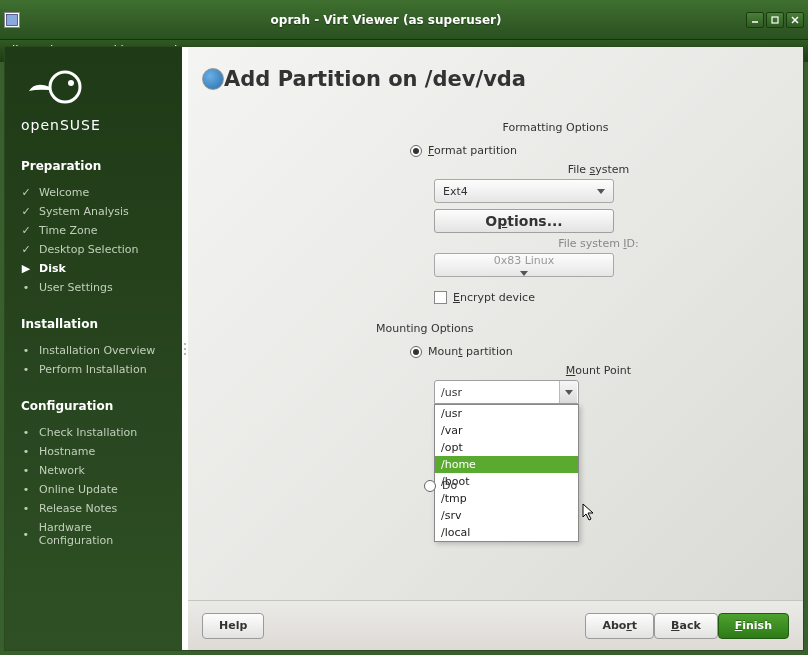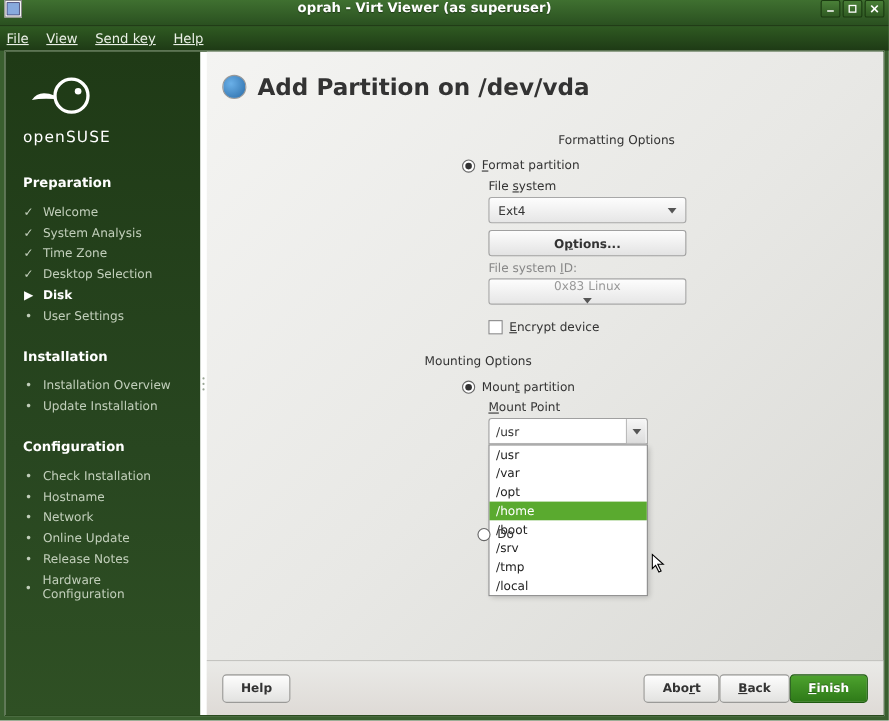--- a/index.html
+++ b/index.html
@@ -1,18 +1,18 @@
 <!DOCTYPE html>
 <html><head>
 <meta charset="utf-8">
 <style>
 * { box-sizing: border-box; margin: 0; padding: 0; font-family: "DejaVu Sans", "Liberation Sans", Arial, sans-serif; }
 body { width: 808px; height: 655px; background: #3a5f2f; overflow: hidden; position: relative; }
 
-.titlebar { height: 24px; background: linear-gradient(to bottom, #3f7030, #2a5020); display: flex; align-items: flex-start; padding: 0 4px; border-bottom: 1px solid #1a3010; }
+.titlebar { height: 40px; background: linear-gradient(to bottom, #3f7030, #2a5020); display: flex; align-items: center; padding: 0 4px; border-bottom: 1px solid #1a3010; }
 .titlebar-icon { width: 16px; height: 16px; background: #fff; border: 1px solid #888; margin-right: 6px; display:flex; align-items:center; justify-content:center; }
 .titlebar-title { flex: 1; text-align: center; color: #fff; font-size: 12px; font-weight: bold; text-shadow: 0 1px 1px rgba(0,0,0,0.4); }
 .titlebar-buttons { display: flex; gap: 2px; }
 .tb-btn { width: 18px; height: 16px; background: linear-gradient(to bottom, #4a8038, #2f5a22); border: 1px solid #1a3a10; border-radius: 2px; display:flex; align-items:center; justify-content:center; }
 .tb-btn svg { width:10px; height:10px; }
 
 .menubar { height: 22px; background: linear-gradient(to bottom, #2f5a22, #1e3a15); display: flex; align-items: center; padding: 0 6px; gap: 16px; }
 .menu-item { color: #eaf0e6; font-size: 12px; cursor: pointer; }
 .menu-item .ul { text-decoration: underline; }
 
@@ -22,34 +22,34 @@
 .logo { margin-bottom: 26px; }
 .logo svg { width: 70px; height: 44px; display:block; }
 .logo-text { color: #fff; font-size: 14px; letter-spacing: 1px; margin-top: 4px; }
 .side-section { margin-top: 18px; }
 .side-heading { color: #fff; font-weight: bold; font-size: 12px; margin-bottom: 10px; margin-top: 20px; }
 .side-item { display: flex; align-items: center; gap: 8px; padding: 3px 0; color: #c2cfbb; font-size: 11px; }
 .side-item.active { color: #fff; font-weight: bold; }
 .side-ico { width: 10px; display:flex; justify-content:center; }
 
 .content { flex: 1; background: linear-gradient(135deg, #f4f4f2 0%, #e8e8e5 50%, #d8d8d4 100%); display: flex; flex-direction: column; position: relative; }
-.header { padding: 20px 14px 30px 14px; display:flex; align-items:center; gap:10px; }
+.header { padding: 20px 14px 30px 14px; display:flex; align-items:center; }
 .header-icon { width:22px; height:22px; border-radius:50%; background: radial-gradient(circle at 35% 35%, #6ab0e8, #2a6ca8); border:1px solid #999; }
 .header h1 { font-size: 21px; font-weight: bold; color: #333; }
 
-.form-area { flex:1; padding: 0 40px 0 160px; font-size: 11px; color: #333; position:relative;margin-left:10px; }
+.form-area { flex:1; padding: 0 40px 0 160px; font-size: 11px; color: #333; position:relative; }
 .section-title { text-align:center; margin-bottom: 10px; font-size:11px; }
 .radio-row { display:flex; align-items:center; gap:6px; margin: 4px 0 6px 62px; }
 .radio { width:12px; height:12px; border:1px solid #666; border-radius:50%; background:#fff; position:relative; display:inline-block; }
 .radio.checked::after { content:''; position:absolute; top:2px; left:2px; width:6px; height:6px; background:#333; border-radius:50%; }
-.field-label { margin-left: 86px; margin-top:4px; }
+.field-label { margin-left: 86px; margin-top:4px;text-align:center; }
 .combo { margin-left: 86px; margin-top:3px; width: 180px; height:24px; background: linear-gradient(to bottom,#fdfdfd,#e6e6e6); border:1px solid #a8a8a8; border-radius:3px; display:flex; align-items:center; padding: 0 8px; justify-content:space-between; font-size:11px; }
 .combo.disabled { color:#999;flex-direction:column; }
 .chev { width:0; height:0; border-left:4px solid transparent; border-right:4px solid transparent; border-top:5px solid #555; }
-.btn-opt { margin-left: 86px; margin-top:6px; width:180px; height:24px; background: linear-gradient(to bottom,#fdfdfd,#e3e3e3); border:1px solid #a0a0a0; border-radius:3px; font-size:11px; font-weight:bold; display:flex; align-items:center; justify-content:center; }
+.btn-opt { margin-left: 86px; margin-top:6px; width:180px; height:24px; background: linear-gradient(to bottom,#fdfdfd,#e3e3e3); border:1px solid #a0a0a0; border-radius:3px; font-size:14px; font-weight:bold; display:flex; align-items:center; justify-content:center; }
 .check-row { display:flex; align-items:center; gap:6px; margin: 14px 0 18px 86px; }
 .checkbox { width:13px; height:13px; border:1px solid #888; background:#fff; }
 .underline { text-decoration: underline; }
 
 .mount-combo-wrap { position:relative; margin-left:86px; margin-top:3px; width:133px; }
 .mount-combo { width:145px; height:24px; background:#fff; border:1px solid #a0a0a0; border-radius:3px 3px 0 0; display:flex; align-items:center; padding:0 6px; justify-content:space-between; font-size:11px; }
 .dropdown-btn { width:18px; height:22px; background:linear-gradient(to bottom,#f6f6f6,#dcdcdc); border-left:1px solid #bbb; display:flex; align-items:center; justify-content:center; margin-right:-5px; }
 .dropdown-list { position:absolute; top:24px; left:0; width:145px; background:#fff; border:1px solid #888; box-shadow:2px 2px 5px rgba(0,0,0,0.2); }
 .dropdown-item { padding:2px 6px; font-size:11px; color:#222; cursor:pointer; }
 .dropdown-item.selected { background:#5aaa2f; color:#fff; }
@@ -145,21 +145,21 @@
     </div>
 
     <div class="side-section">
       <div class="side-heading">Installation</div>
       <div class="side-item">
           <span class="side-ico">•</span>
           <span>Installation Overview</span>
         </div>
       <div class="side-item">
           <span class="side-ico">•</span>
-          <span>Update Installation</span>
+          <span>Perform Installation</span>
         </div>
     </div>
 
     <div class="side-section">
       <div class="side-heading">Configuration</div>
       <div class="side-item">
           <span class="side-ico">•</span>
           <span>Check Installation</span>
         </div>
       <div class="side-item">
@@ -237,22 +237,22 @@
           <span class="dropdown-btn">
               <span class="chev"></span>
             </span>
         </div>
         <div class="dropdown-list">
           <div class="dropdown-item">/usr</div>
           <div class="dropdown-item">/var</div>
           <div class="dropdown-item">/opt</div>
           <div class="dropdown-item selected">/home</div>
           <div class="dropdown-item">/boot</div>
+          <div class="dropdown-item">/tmp</div>
           <div class="dropdown-item">/srv</div>
-          <div class="dropdown-item">/tmp</div>
           <div class="dropdown-item">/local</div>
         </div>
       </div>
 
       <div class="donot-mount">
         <span class="radio"></span>
         <span>Do</span>
       </div>
 
       <svg class="cursor" viewBox="0 0 16 20">

